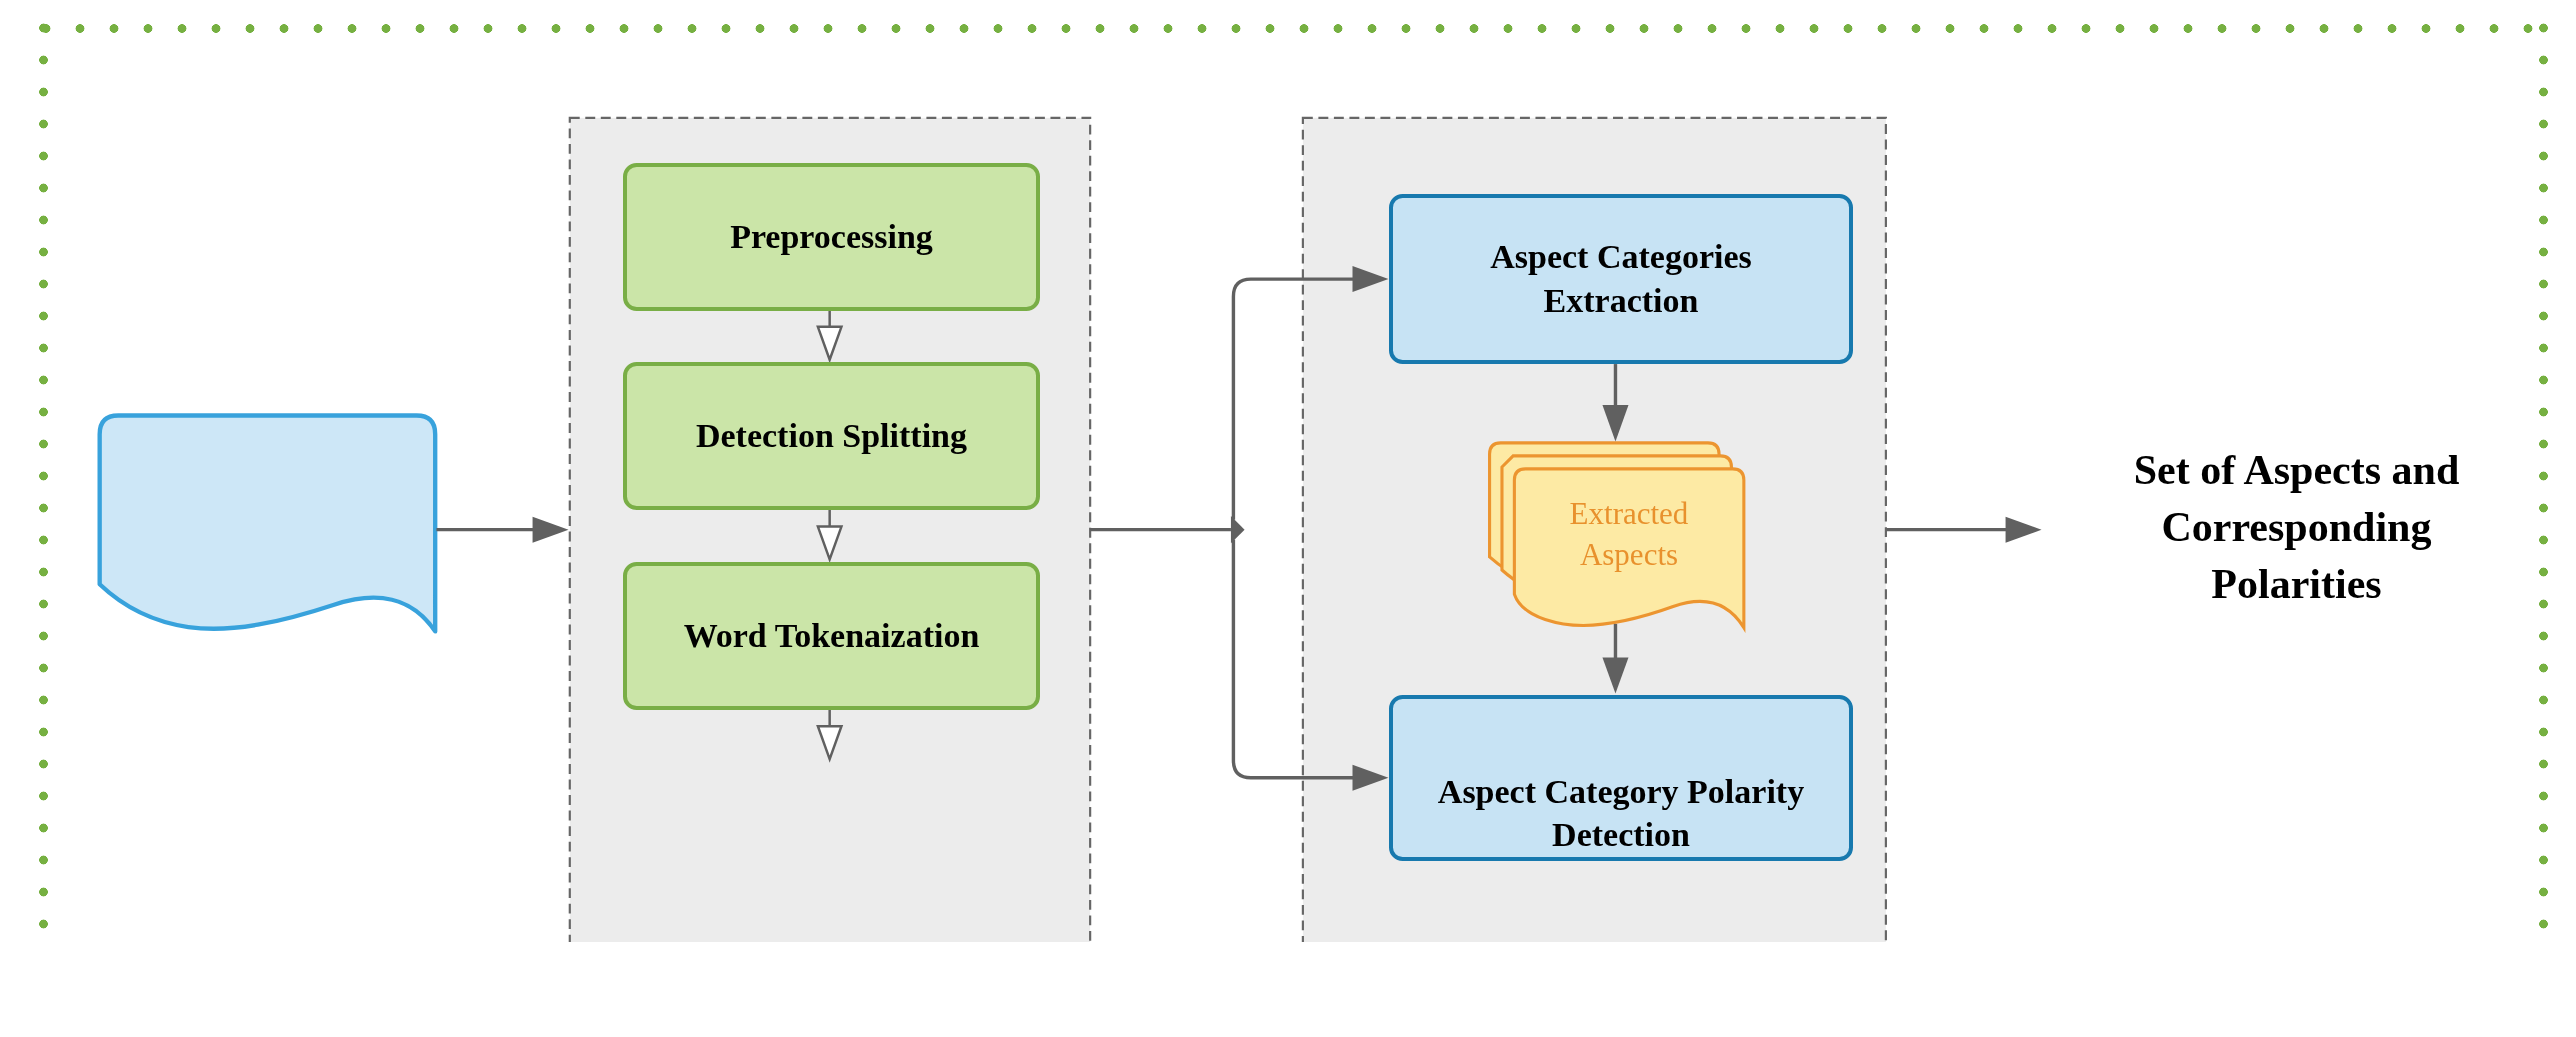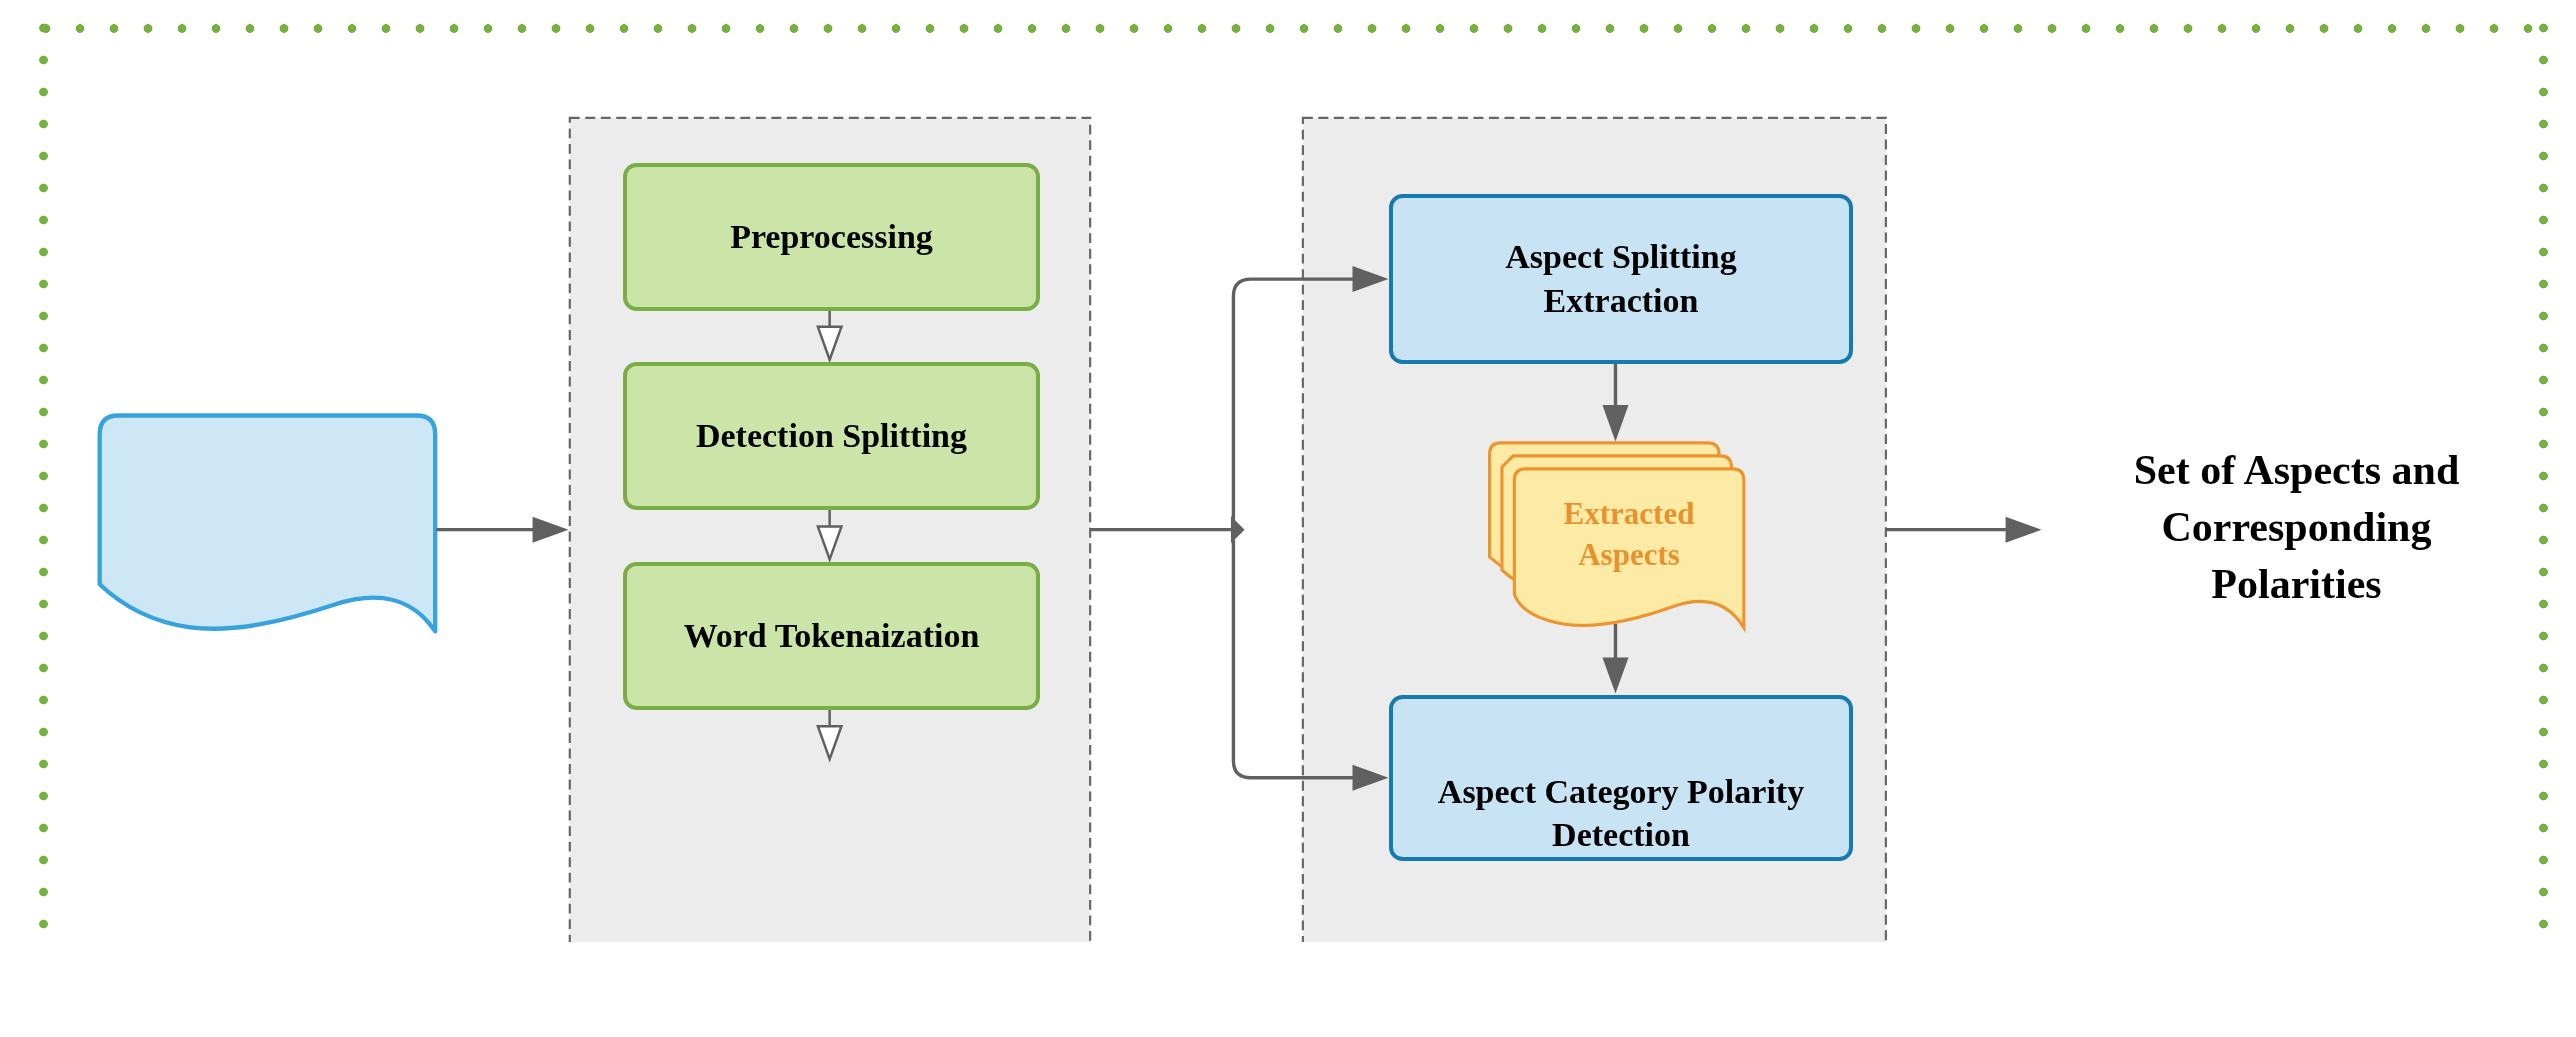--- a/index.html
+++ b/index.html
@@ -31,21 +31,21 @@
     font-weight:bold;color:#000;line-height:1.28;
   }
   .green-node{background:#cbe5a8;border:4.3px solid #79ae46;font-size:34px;}
   .blue-node{background:#c7e3f4;border:4.3px solid #1779ae;font-size:34px;}
   
   .float-label{
     position:absolute;display:flex;align-items:center;justify-content:center;
     text-align:center;color:#000;
   }
   .input-label{font-weight:bold;font-size:32px;}
-  .stack-label{font-weight:bold;font-size:31px;color:#e8912d;line-height:1.32;}
+  .stack-label{font-weight:normal;font-size:31px;color:#e8912d;line-height:1.32;}
   .output-label{font-weight:bold;font-size:42px;line-height:57px;}
   .inner{display:inline-block;}
 </style>
 </head>
 <body>
 
 <div class="canvas">
 
   <div class="dots-h" style="left:28.5px;top:23.6px;width:2525px;"></div>
   <div class="dots-h" style="left:28.5px;top:985px;width:2415px;"></div>
@@ -138,21 +138,21 @@
     <span class="inner">Preprocessing</span>
   </div>
   <div class="node green-node" style="left:623px;top:362px;width:417px;height:148px;">
     <span class="inner">Detection Splitting</span>
   </div>
   <div class="node green-node" style="left:623px;top:562px;width:417px;height:148px;">
     <span class="inner">Word Tokenaization</span>
   </div>
 
   <div class="node blue-node" style="left:1389px;top:194px;width:464px;height:170px;">
-    <span class="inner" style="max-width:385px;">Aspect Splitting Extraction</span>
+    <span class="inner" style="max-width:385px;">Aspect Categories Extraction</span>
   </div>
   <div class="node blue-node" style="left:1389px;top:695px;width:464px;height:166px;align-items:flex-end;">
     <span class="inner" style="max-width:434px;">Aspect Category Polarity Detection</span>
   </div>
 
 
   <div class="float-label stack-label" style="left:1514px;top:479px;width:230px;height:112px;">
     <span class="inner" style="max-width:205px;">Extracted Aspects</span>
   </div>
 

